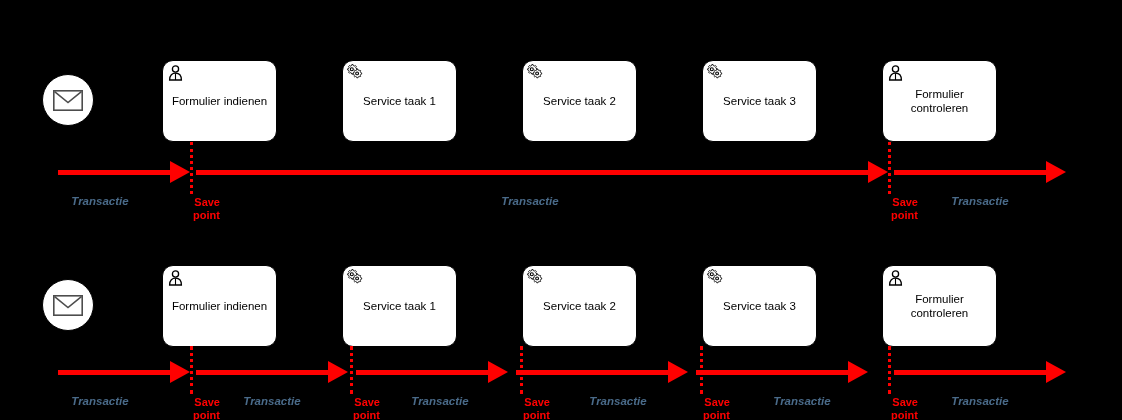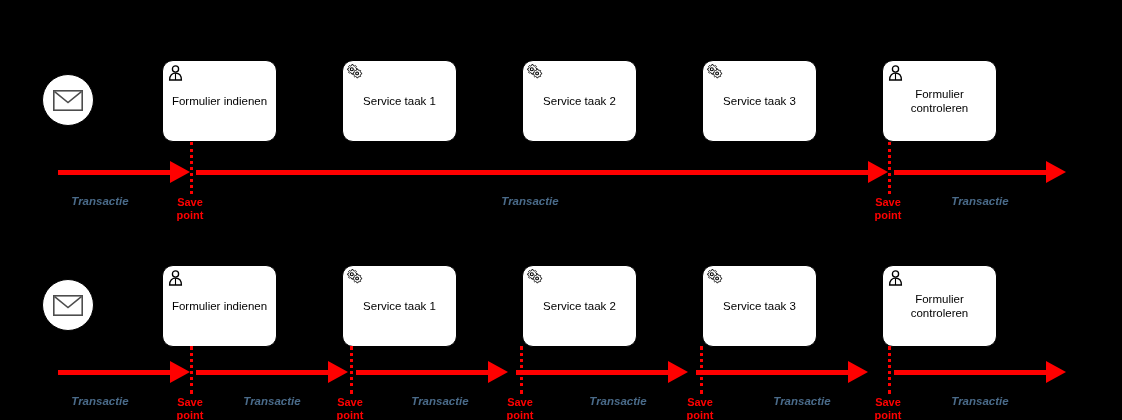--- a/index.html
+++ b/index.html
@@ -89,21 +89,21 @@
     position: absolute;
     width: 0px;
     border-left: 3px dotted #ff0000;
   }
   .savepoint-label {
     position: absolute;
     color: #ff0000;
     font-weight: bold;
     font-size: 11px;
     line-height: 12.5px;
-    text-align: center;
+    text-align: right;
     width: 60px;
     white-space: pre-line;
   }
 
   
   .transactie-label {
     position: absolute;
     color: #4a6b8a;
     font-style: italic;
     font-weight: bold;

